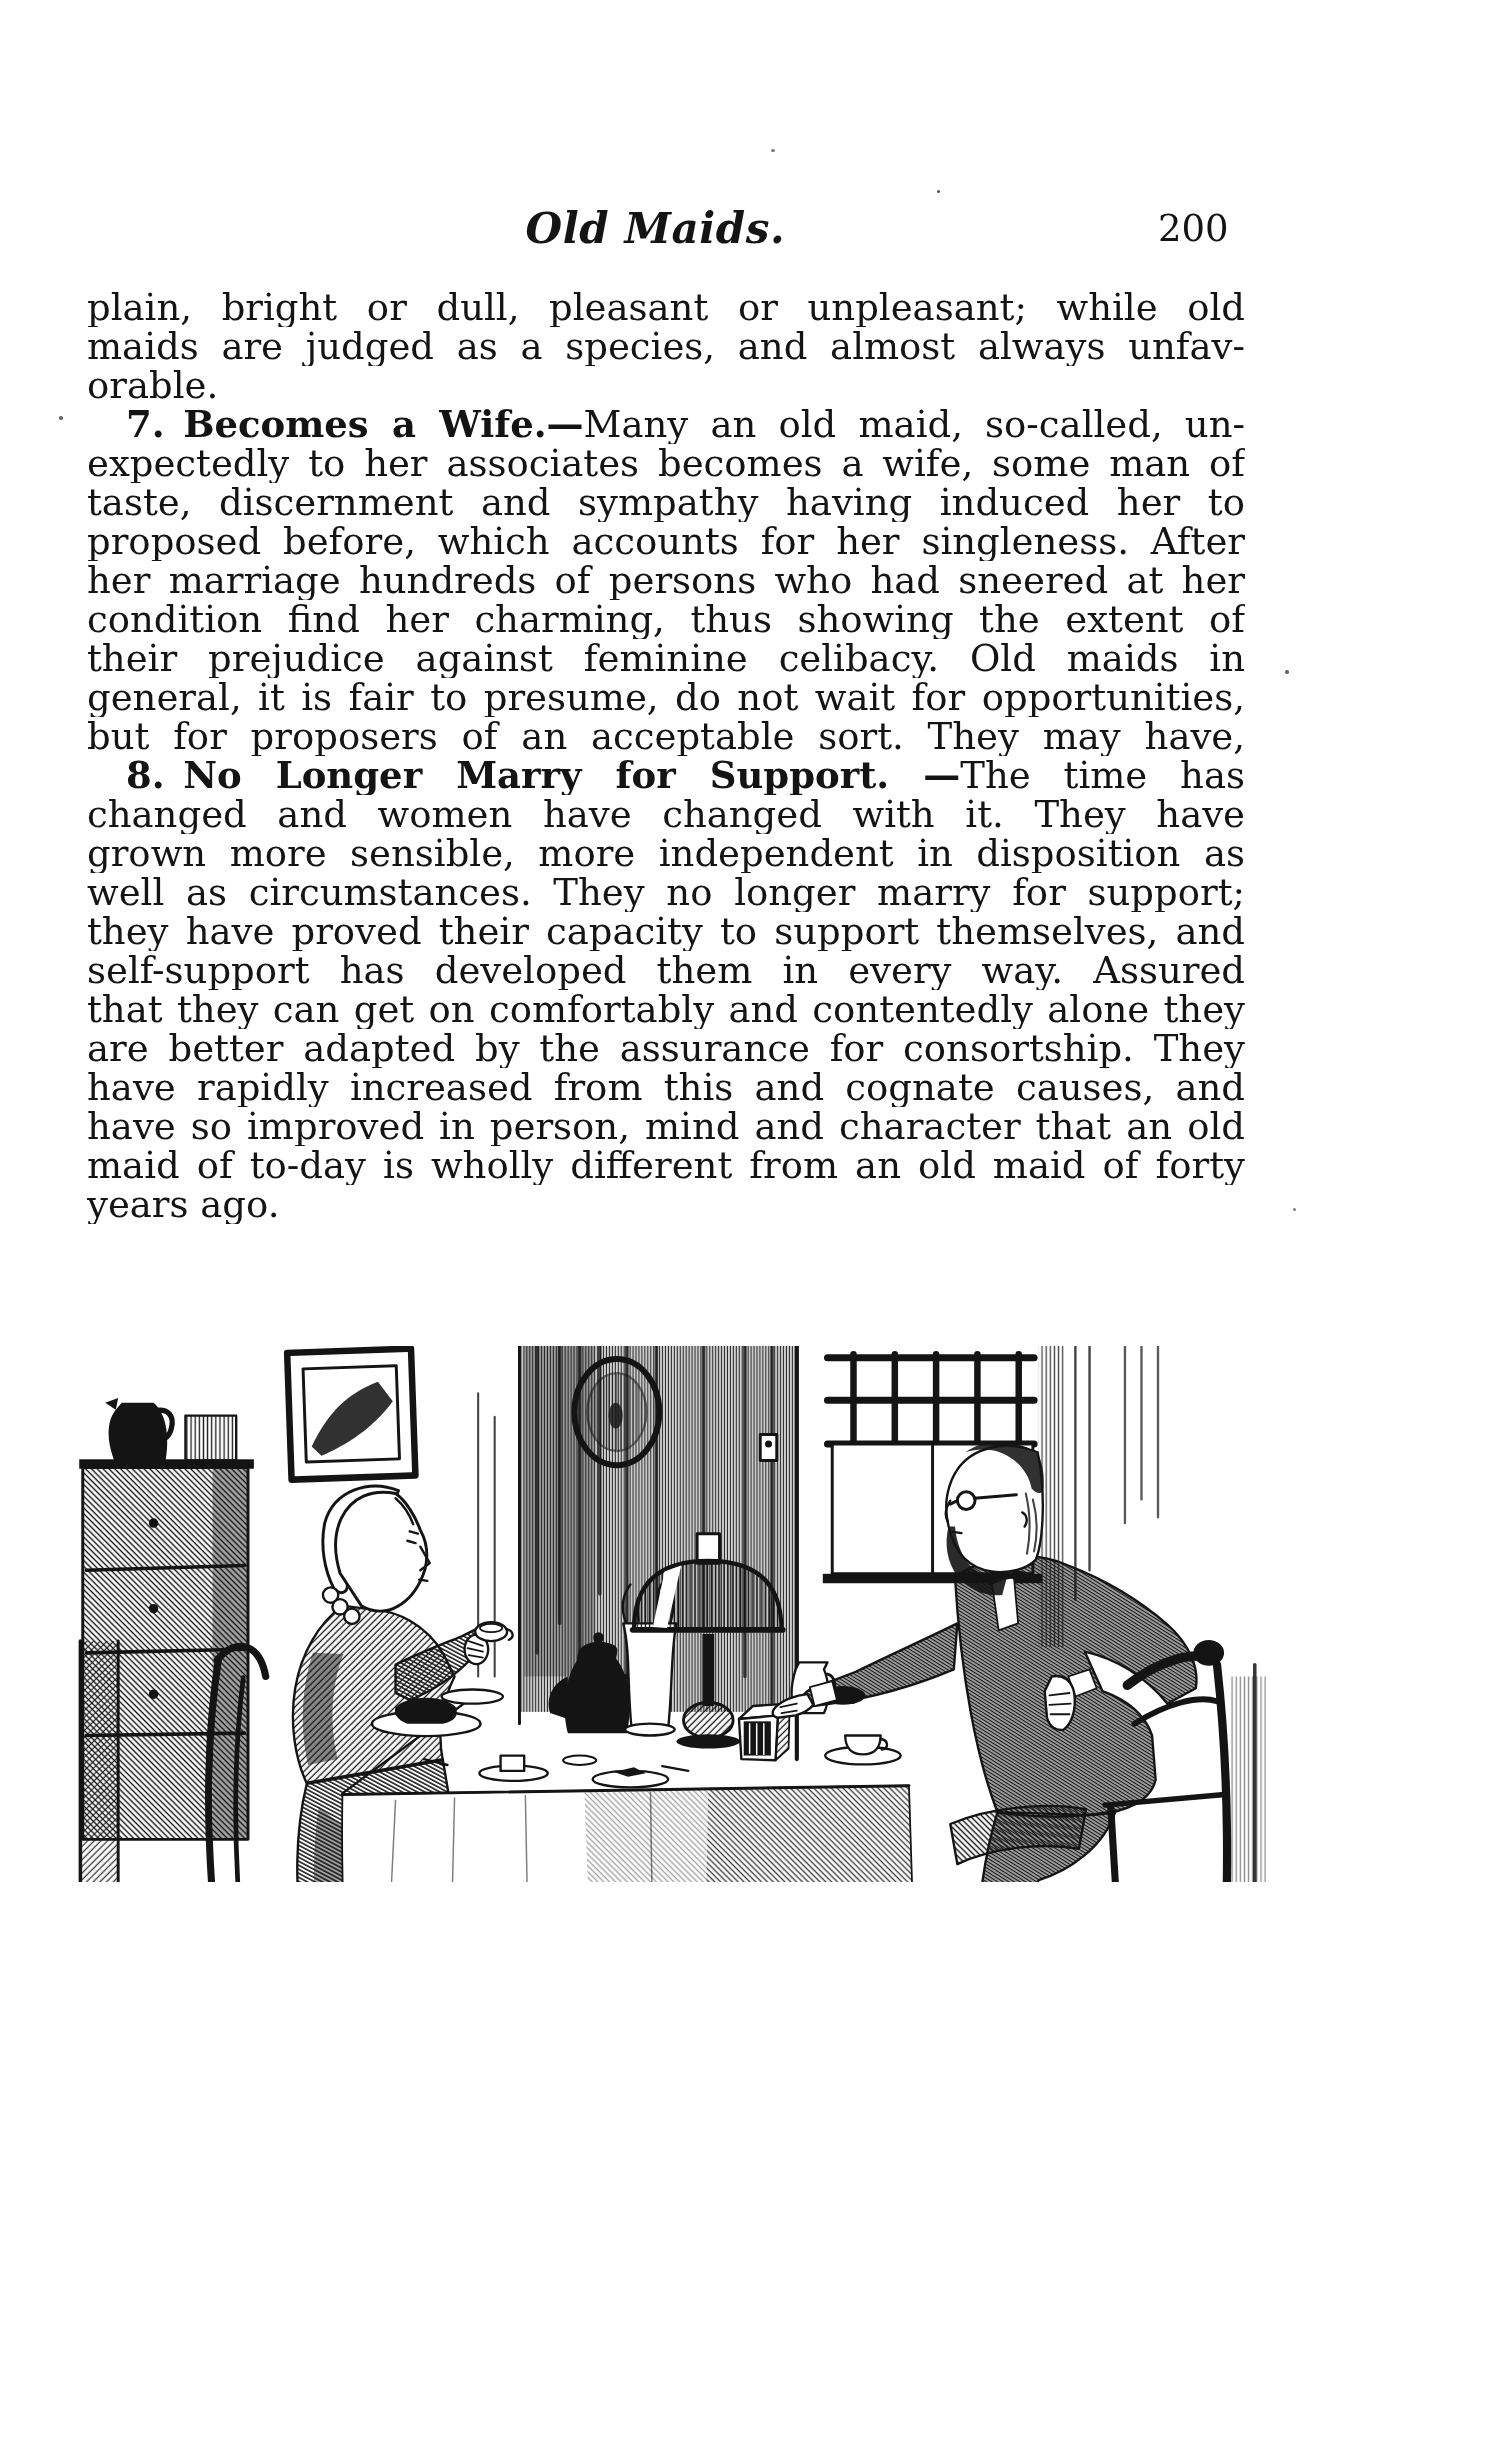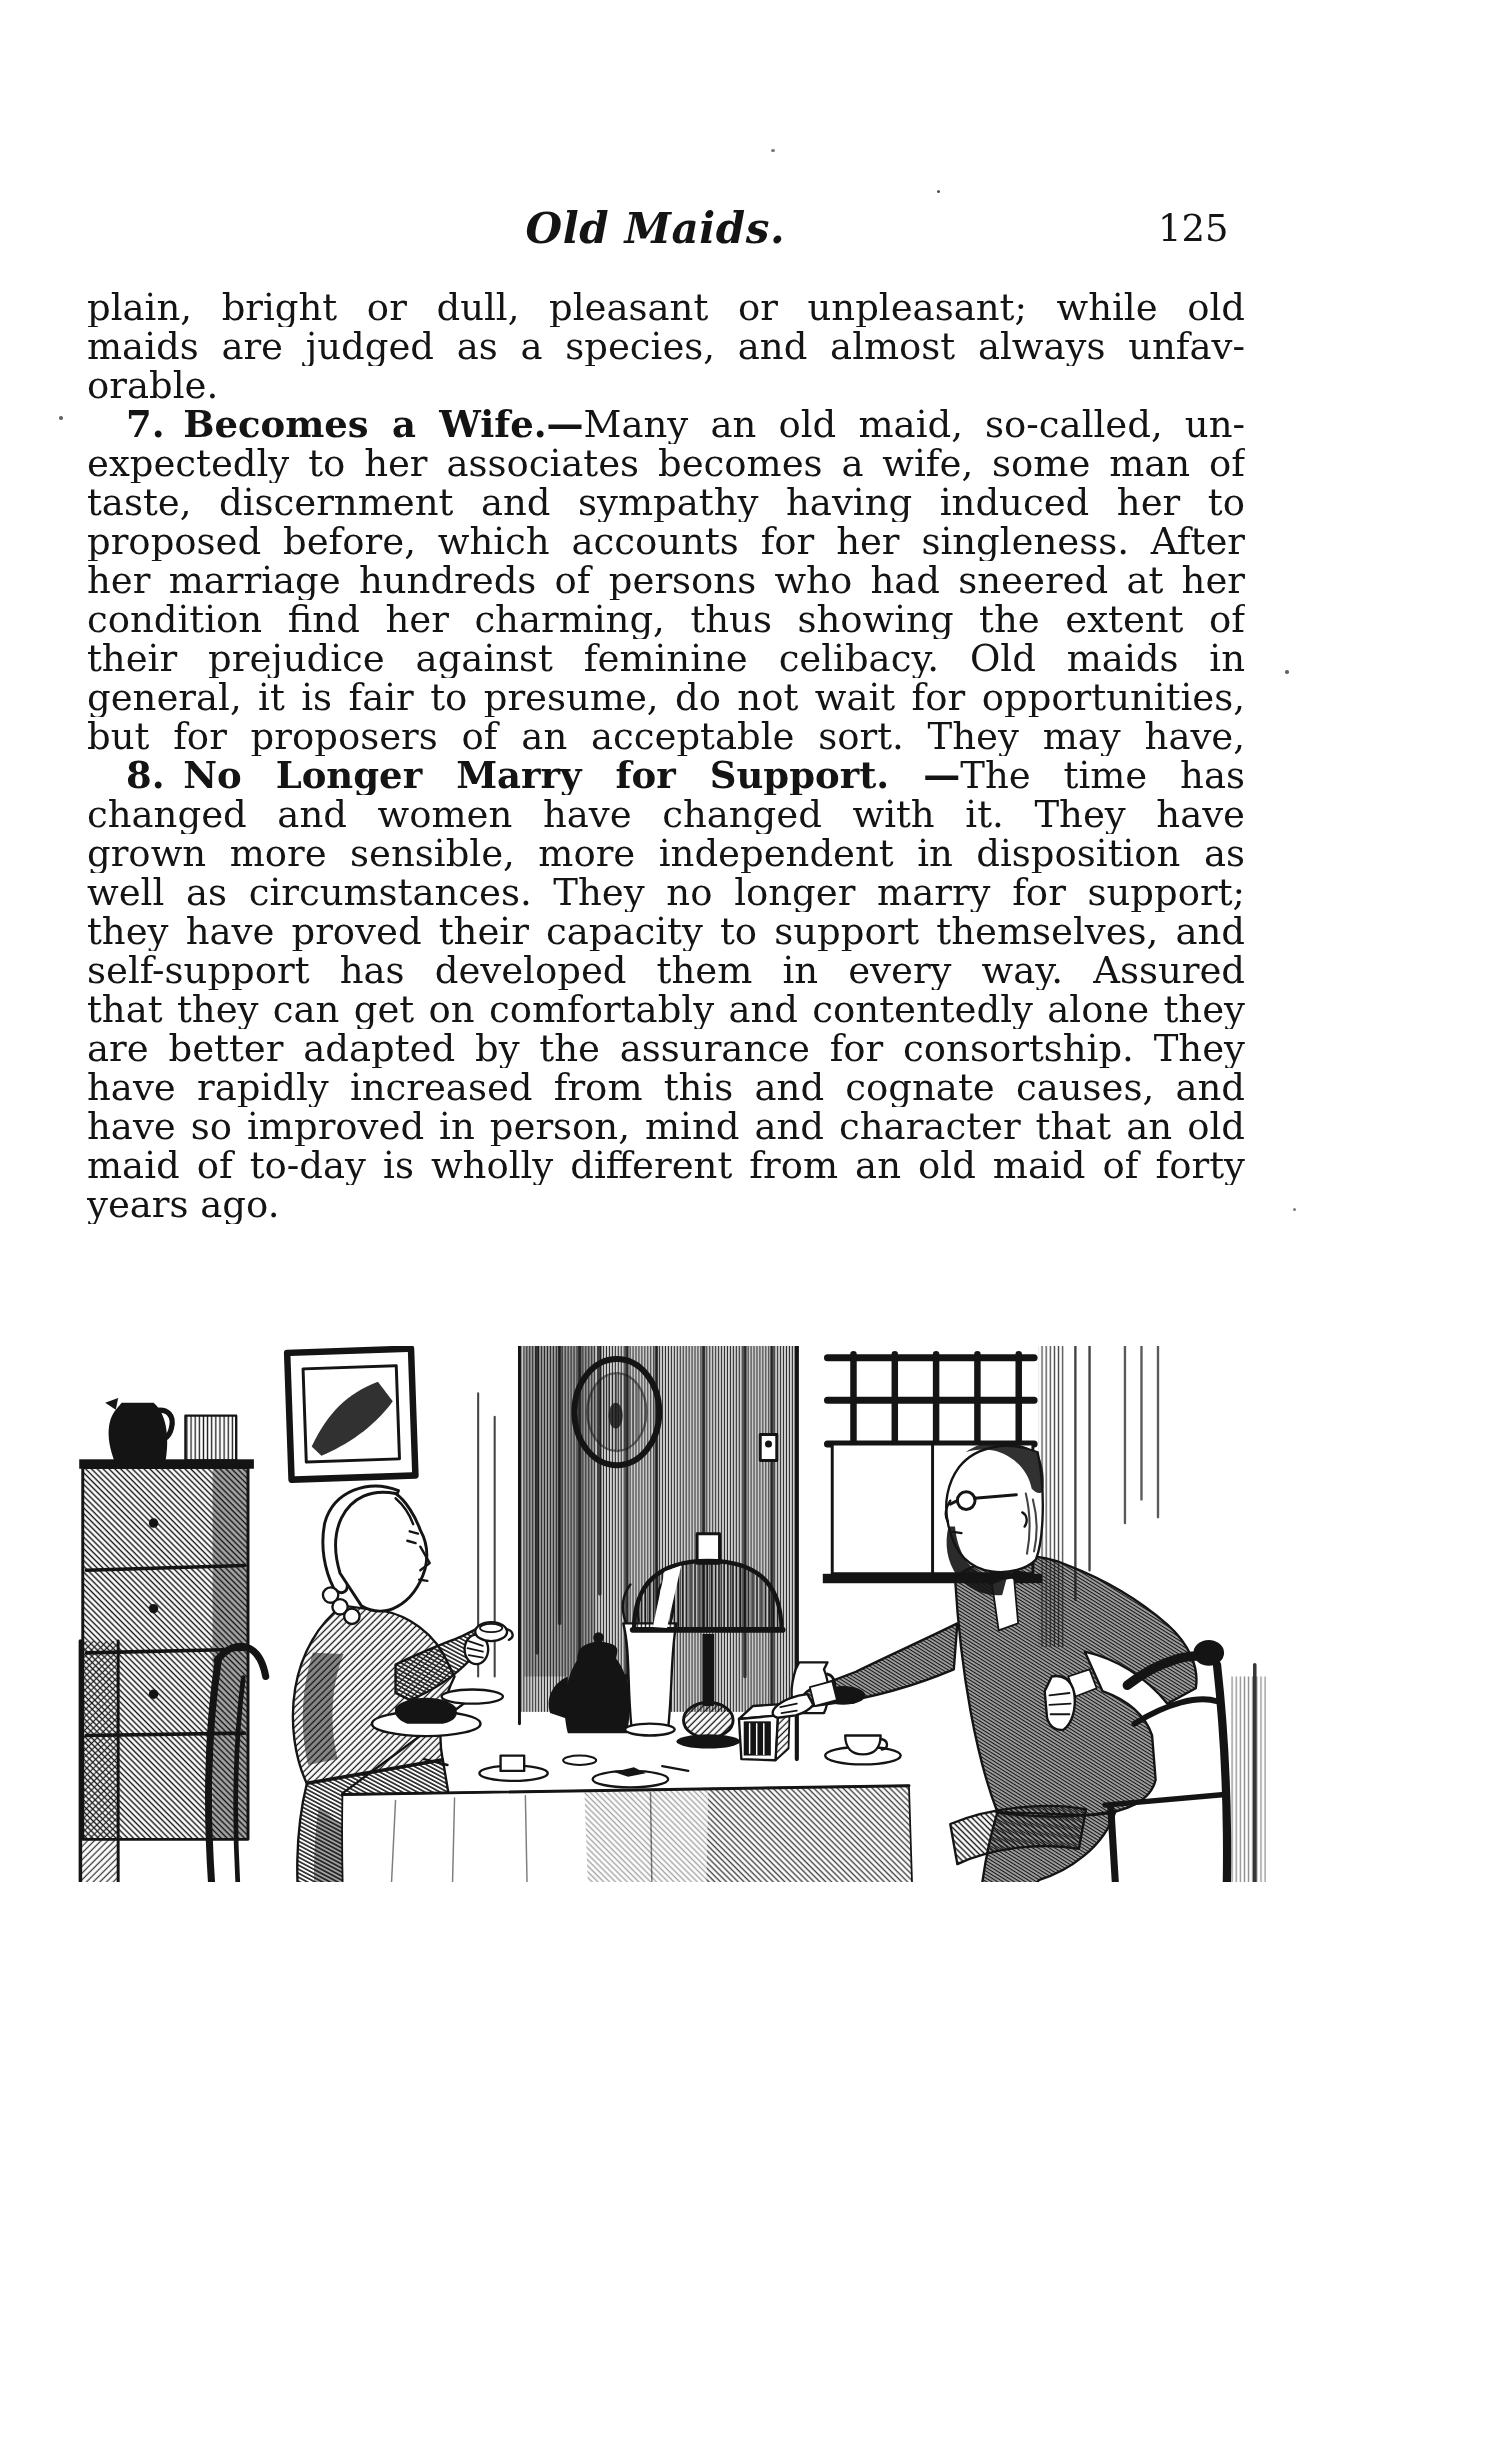--- a/index.html
+++ b/index.html
@@ -37,21 +37,21 @@
   .s5{left:59px;top:416px;width:3.5px;height:3.5px;opacity:.7;}
   .s6{left:1242px;top:2305px;width:2.4px;height:2.4px;opacity:.5;}
 </style>
 </head>
 <body>
 
 <div class="page">
 
   <header class="header">
     <div class="running-title">Old Maids.</div>
-    <div class="page-number">125</div>
+    <div class="page-number">200</div>
   </header>
 
   <main class="body-text">
     <section class="para">
       <div class="line">plain, bright or dull, pleasant or unpleasant; while old</div>
       <div class="line">maids are judged as a species, and almost always unfav-</div>
       <div class="line end">orable.</div>
     </section>
 
     <section class="para">

